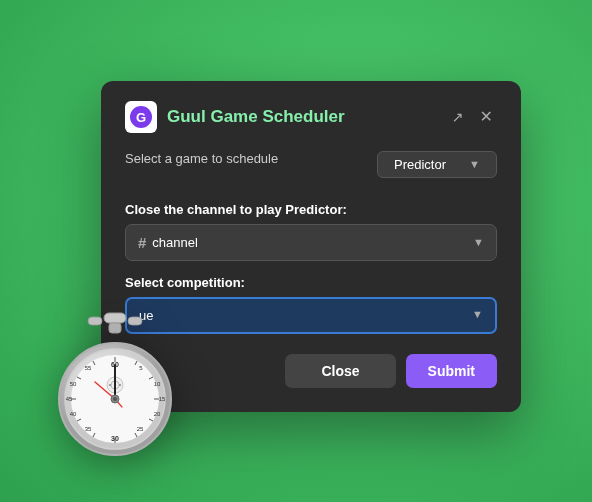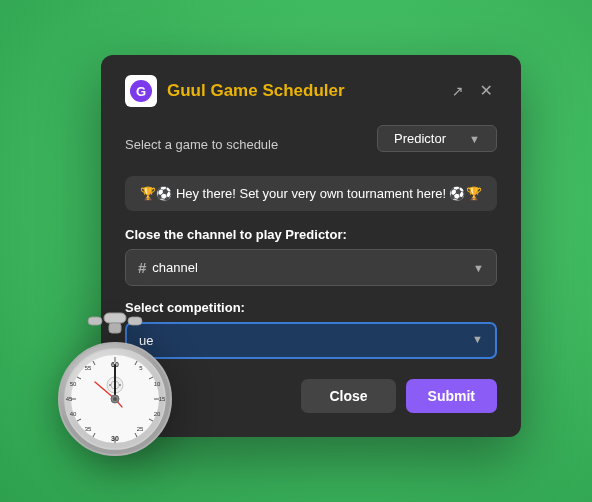--- a/index.html
+++ b/index.html
@@ -68,21 +68,21 @@
     }
 
     .app-icon svg {
       width: 22px;
       height: 22px;
     }
 
     .title-text {
       font-size: 17px;
       font-weight: 700;
-      color: #eab308;
+      color: #86efac;
       flex: 1;
     }
 
     .title-actions {
       display: flex;
       gap: 8px;
       align-items: center;
     }
 
     .title-action-btn {
@@ -94,21 +94,21 @@
       padding: 2px 4px;
       line-height: 1;
       display: flex;
       align-items: center;
       justify-content: center;
     }
 
     
     .section-row {
       display: flex;
-      align-items: flex-end;
+      align-items: flex-start;
       justify-content: space-between;
       margin-bottom: 24px;
     }
 
     .section-label {
       font-size: 13px;
       color: #cccccc;
     }
 
     .game-select {
@@ -205,21 +205,21 @@
       gap: 10px;
     }
 
     .btn-close {
       background: #444;
       border: none;
       border-radius: 7px;
       color: #fff;
       font-size: 14px;
       font-weight: 600;
-      padding: 9px 28px;
+      padding: 9px 36px;
       cursor: pointer;
     }
 
     .btn-submit {
       background: #8b5cf6;
       border: none;
       border-radius: 7px;
       color: #fff;
       font-size: 14px;
       font-weight: 700;
@@ -354,21 +354,20 @@
     </div>
 
     <div class="section-row">
       <span class="section-label">Select a game to schedule</span>
       <div class="game-select">
         <span class="game-select-text">Predictor</span>
         <span class="chevron-down">▼</span>
       </div>
     </div>
 
-    <div class="banner">🏆⚽ Hey there! Set your very own tournament here! ⚽🏆</div>
 
     <div class="field-label">Close the channel to play Predictor:</div>
     <div class="channel-select">
       <div class="channel-left">
         <span class="hash-icon">#</span>
         <span>channel</span>
       </div>
       <span class="chevron-down">▼</span>
     </div>
 

